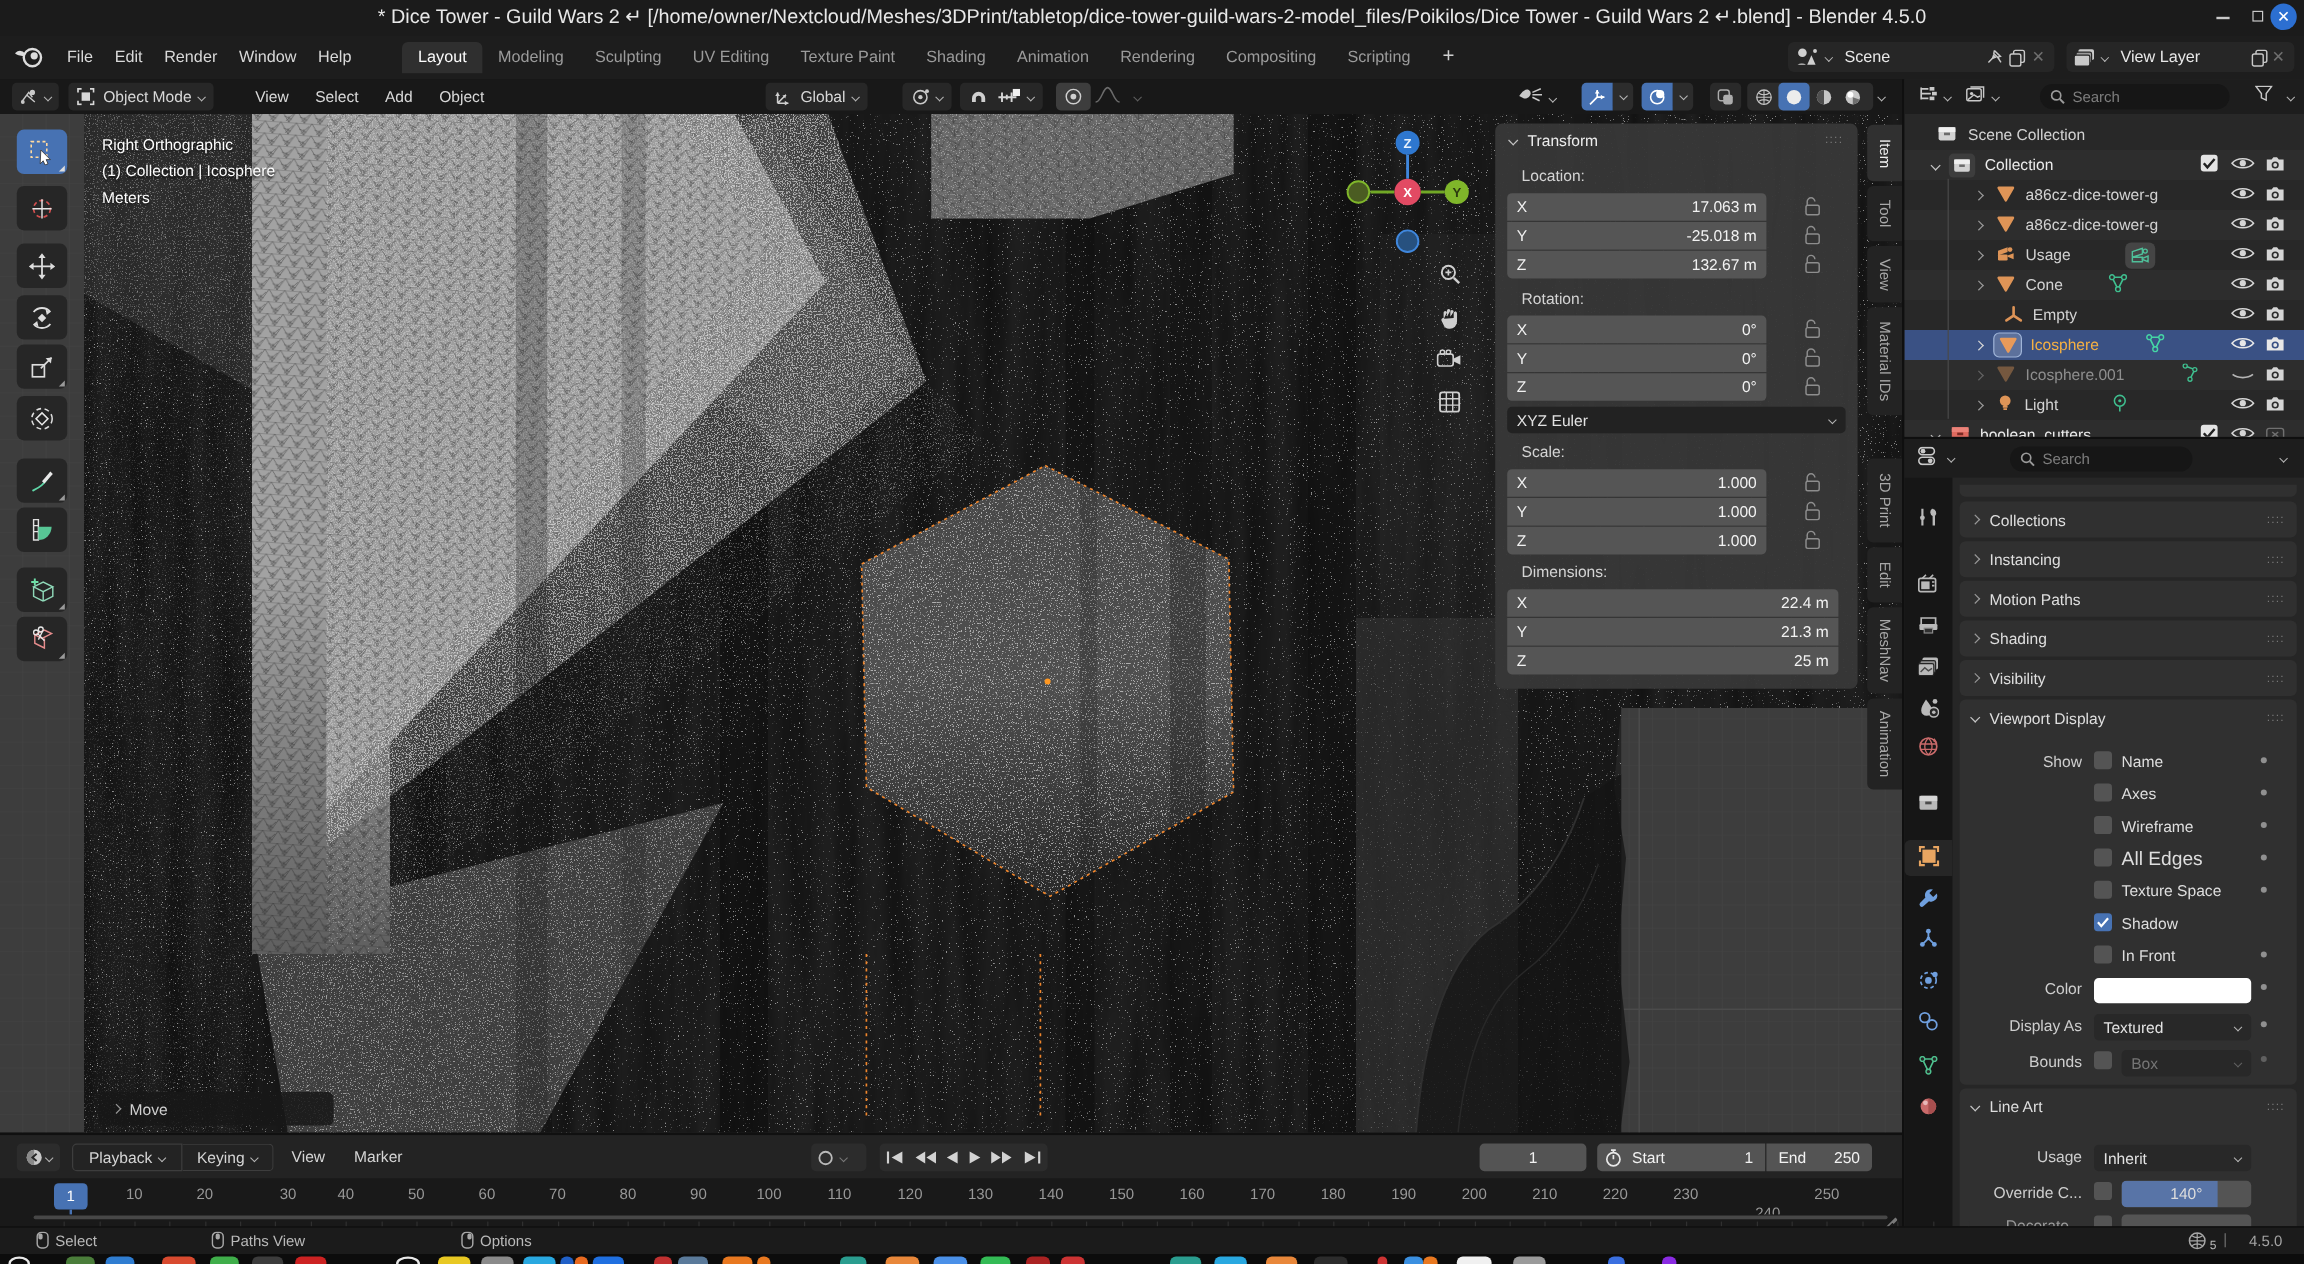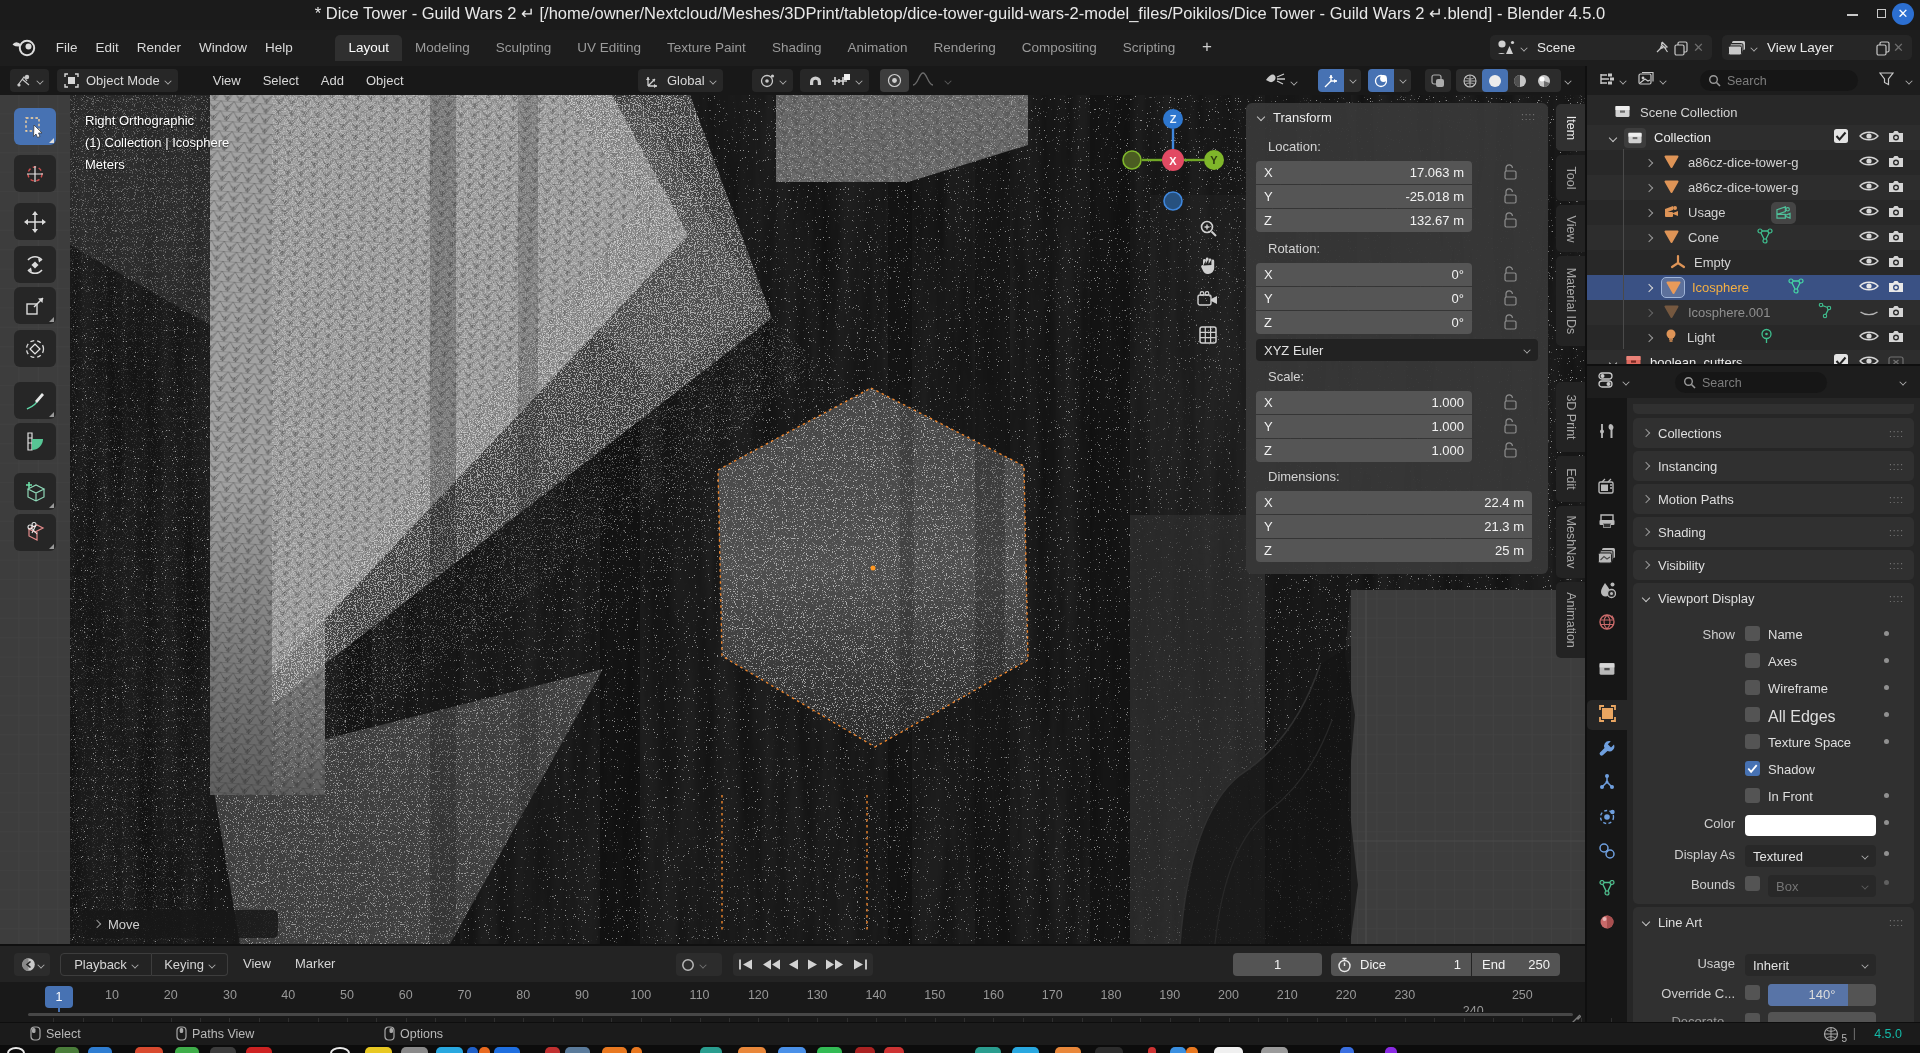--- a/index.html
+++ b/index.html
@@ -1029,33 +1029,33 @@
         <path d="M6 1.5 L15 6.5 L6 11.5Z" fill="#d2d2d2"></path>
         <path d="M18 1.5 v10" stroke="#d2d2d2" stroke-width="1.8"></path>
       </svg>
  </div>
  <div style="position:absolute;left:1233px;top:7px;width:89px;height:23px;background:#545454;border-radius:4px;text-align:center;line-height:23px;color:#f2f2f2">1</div>
  <div style="position:absolute;left:1331px;top:7px;width:140px;height:23px;background:#545454;border-radius:4px 0 0 4px;display:flex;align-items:center">
       <svg width="15" height="16" viewBox="0 0 15 16" style="margin-left:6px">
         <circle cx="7.5" cy="9" r="5.5" stroke="#e8e8e8" stroke-width="1.4" fill="none"></circle>
         <path d="M7.5 9 V5.5 M5.5 1.5 h4 M7.5 1.5 v2" stroke="#e8e8e8" stroke-width="1.4"></path>
       </svg>
-      <span style="margin-left:8px;color:#f2f2f2">Dice</span>
+      <span style="margin-left:8px;color:#f2f2f2">Start</span>
       <span style="margin-left:auto;margin-right:10px;color:#f2f2f2">1</span>
     </div>
  <div style="position:absolute;left:1472px;top:7px;width:88px;height:23px;background:#545454;border-radius:0 4px 4px 0;display:flex;align-items:center">
       <span style="margin-left:10px;color:#f2f2f2">End</span>
       <span style="margin-left:auto;margin-right:10px;color:#f2f2f2">250</span>
     </div>
 
  <div style="position:absolute;left:0;top:36px;width:1585px;height:30px;background:#191919"></div>
  <div id="ruler" style="position:absolute;left:0;top:36px;width:1585px;height:30px;color:#989898;font-size:12.5px">
       <span style="position:absolute;left:91.893px;top:6px;width:40px;text-align:center">10</span>
       <span style="position:absolute;left:150.663px;top:6px;width:40px;text-align:center">20</span>
-      <span style="position:absolute;left:223px;top:6px;width:40px;text-align:left">30</span>
+      <span style="position:absolute;left:207px;top:6px;width:40px;text-align:right">30</span>
       <span style="position:absolute;left:268.203px;top:6px;width:40px;text-align:center">40</span>
       <span style="position:absolute;left:326.973px;top:6px;width:40px;text-align:center">50</span>
       <span style="position:absolute;left:385.743px;top:6px;width:40px;text-align:center">60</span>
       <span style="position:absolute;left:444.513px;top:6px;width:40px;text-align:center">70</span>
       <span style="position:absolute;left:503.2829999999999px;top:6px;width:40px;text-align:center">80</span>
       <span style="position:absolute;left:562.053px;top:6px;width:40px;text-align:center">90</span>
       <span style="position:absolute;left:620.823px;top:6px;width:40px;text-align:center">100</span>
       <span style="position:absolute;left:679.593px;top:6px;width:40px;text-align:center">110</span>
       <span style="position:absolute;left:738.3629999999999px;top:6px;width:40px;text-align:center">120</span>
       <span style="position:absolute;left:797.1329999999999px;top:6px;width:40px;text-align:center">130</span>
@@ -1153,21 +1153,21 @@
         <rect x="1" y="1" width="9" height="13" rx="3.5" stroke="#a8a8a8" stroke-width="1.2" fill="none"></rect>
         <rect x="5.5" y="2" width="3.5" height="5" rx="1.5" fill="#a8a8a8"></rect>
       </svg></span>
   <span style="position:absolute;left:400px;top:4px">Options</span>
   <span style="position:absolute;right:80px;top:3px"><svg width="17" height="17" viewBox="0 0 17 17">
         <circle cx="8" cy="8" r="6.5" stroke="#a8a8a8" stroke-width="1.2" fill="none"></circle>
         <path d="M1.5 8 h13 M8 1.5 v13 M3.5 3.8 c2.8 2 6.2 2 9 0 M3.5 12.2 c2.8 -2 6.2 -2 9 0" stroke="#a8a8a8" stroke-width="1" fill="none"></path>
       </svg></span>
   <span style="position:absolute;right:73px;top:10px;font-size:10px">5</span>
   <span style="position:absolute;right:64px;top:3px;color:#6e6e6e">|</span>
-  <span style="position:absolute;right:18px;top:4px;color:#14b8a6">4.5.0</span>
+  <span style="position:absolute;right:18px;top:4px;color:#a3a3a3">4.5.0</span>
 </div>
 <div id="taskbar" class="abs" style="left:0;top:1045px;width:1920px;height:8px;background:#0c0c0c">
     <div style="position:absolute;left:7px;top:2px;width:18px;height:12px;background:transparent;border:2.5px solid #e8e8e8;border-radius:50%"></div>
     <div style="position:absolute;left:55px;top:2px;width:24px;height:10px;background:#4a7d3a;border-radius:5px 5px 0 0"></div>
     <div style="position:absolute;left:88px;top:2px;width:24px;height:10px;background:#2f7dd1;border-radius:5px 5px 0 0"></div>
     <div style="position:absolute;left:135px;top:2px;width:28px;height:10px;background:#d84a2f;border-radius:5px 5px 0 0"></div>
     <div style="position:absolute;left:175px;top:2px;width:24px;height:10px;background:#3fae4a;border-radius:5px 5px 0 0"></div>
     <div style="position:absolute;left:210px;top:2px;width:26px;height:10px;background:#3c3c3c;border-radius:5px 5px 0 0"></div>
     <div style="position:absolute;left:246px;top:2px;width:26px;height:10px;background:#cc2222;border-radius:5px 5px 0 0"></div>
     <div style="position:absolute;left:330px;top:2px;width:20px;height:12px;background:transparent;border:2.5px solid #e8e8e8;border-radius:50%"></div>

